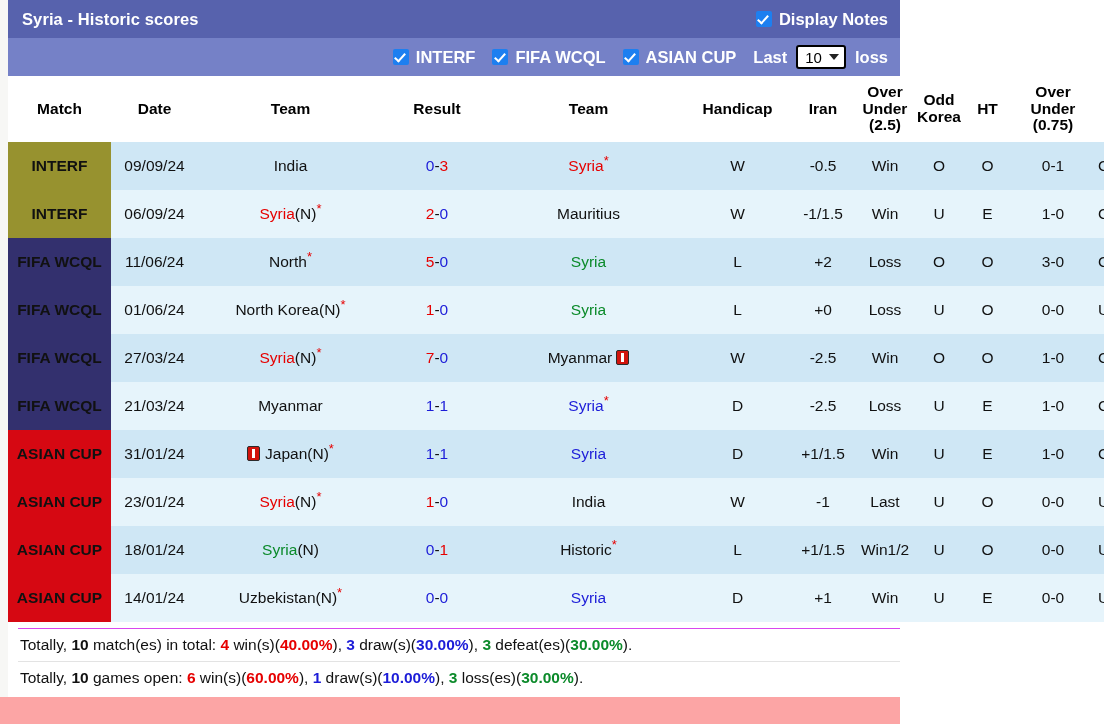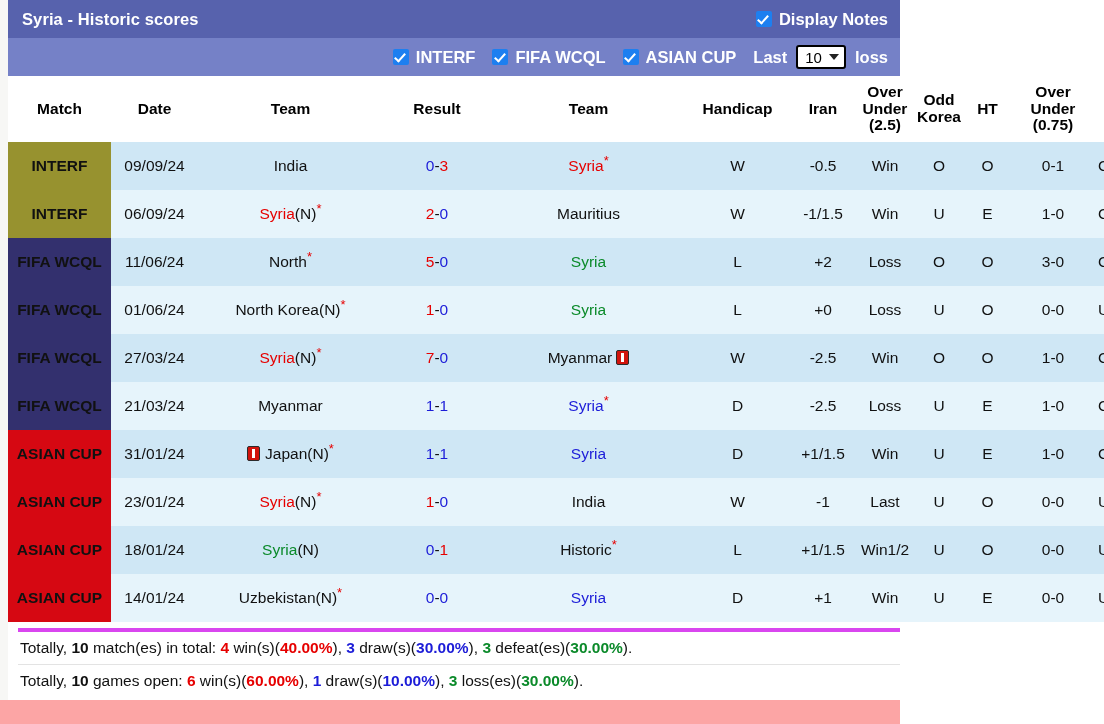--- a/index.html
+++ b/index.html
@@ -109,21 +109,21 @@
   .card.lead{margin-left:0;margin-right:5px;}
   
   .summary{
     background:#ffffff;border-left:8px solid #f7f7f5;
     padding:6px 0 4px 10px;
   }
   .sumline{
     font-size:15.5px;color:#111;padding:6px 0 6px 2px;line-height:1.25;
     border-top:1px solid #e3e3e3;
   }
-  .sumline:first-child{border-top:4px solid #d946ef;}
+  .sumline:first-child{border-top:1px solid #d946ef;}
   .n-red{color:#e60000;font-weight:bold;}
   .n-blue{color:#1c1cd8;font-weight:bold;}
   .n-green{color:#0b8a2a;font-weight:bold;}
   .n-dk{color:#111;font-weight:bold;}
 </style>
 </head>
 <body>
 
 <div id="app">
 

